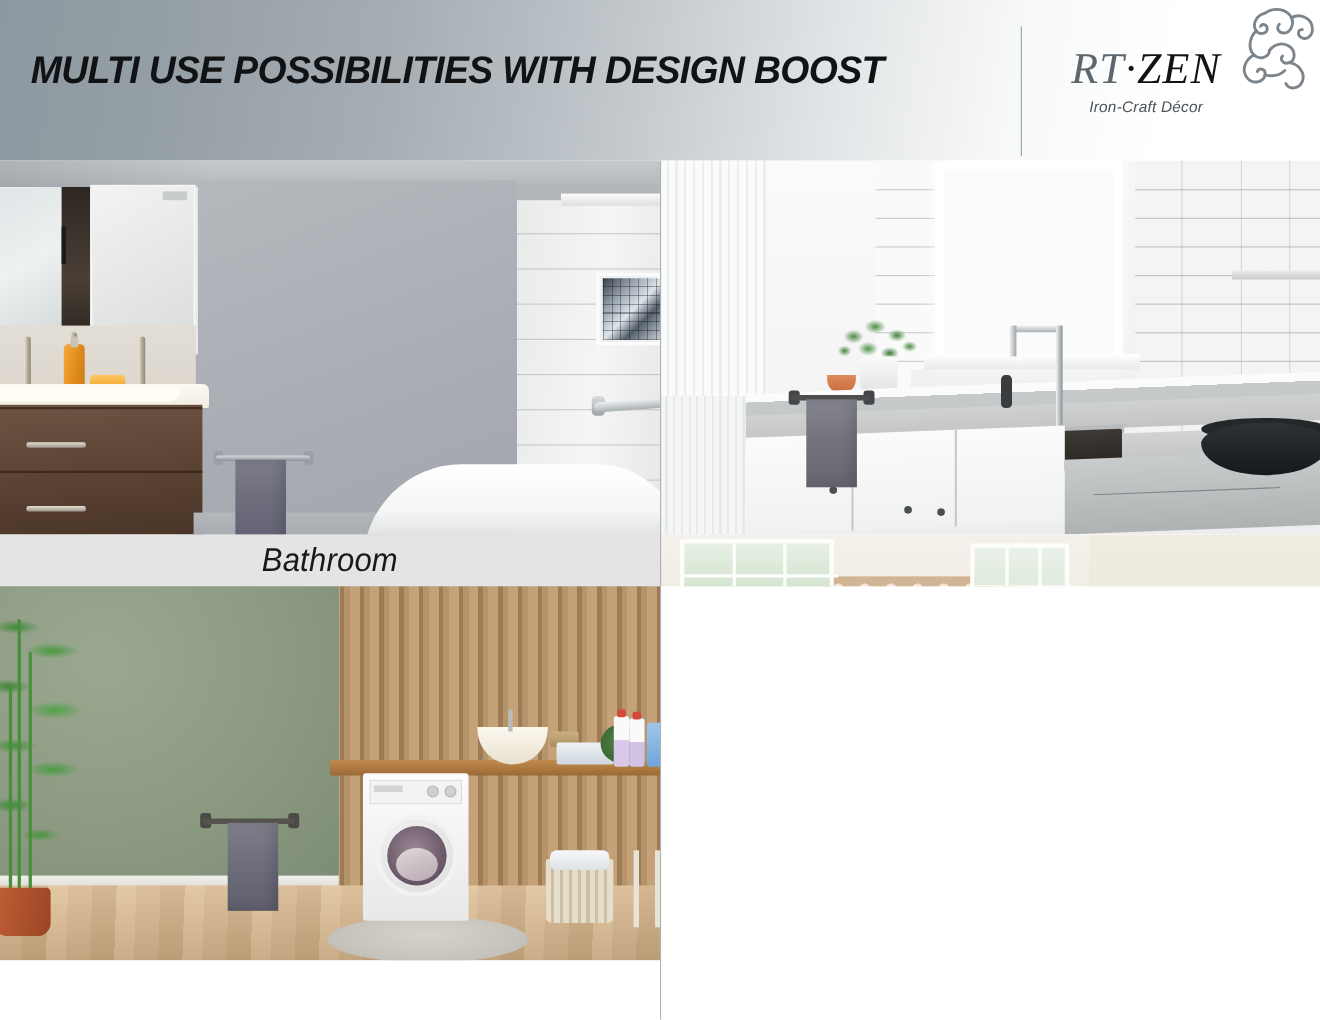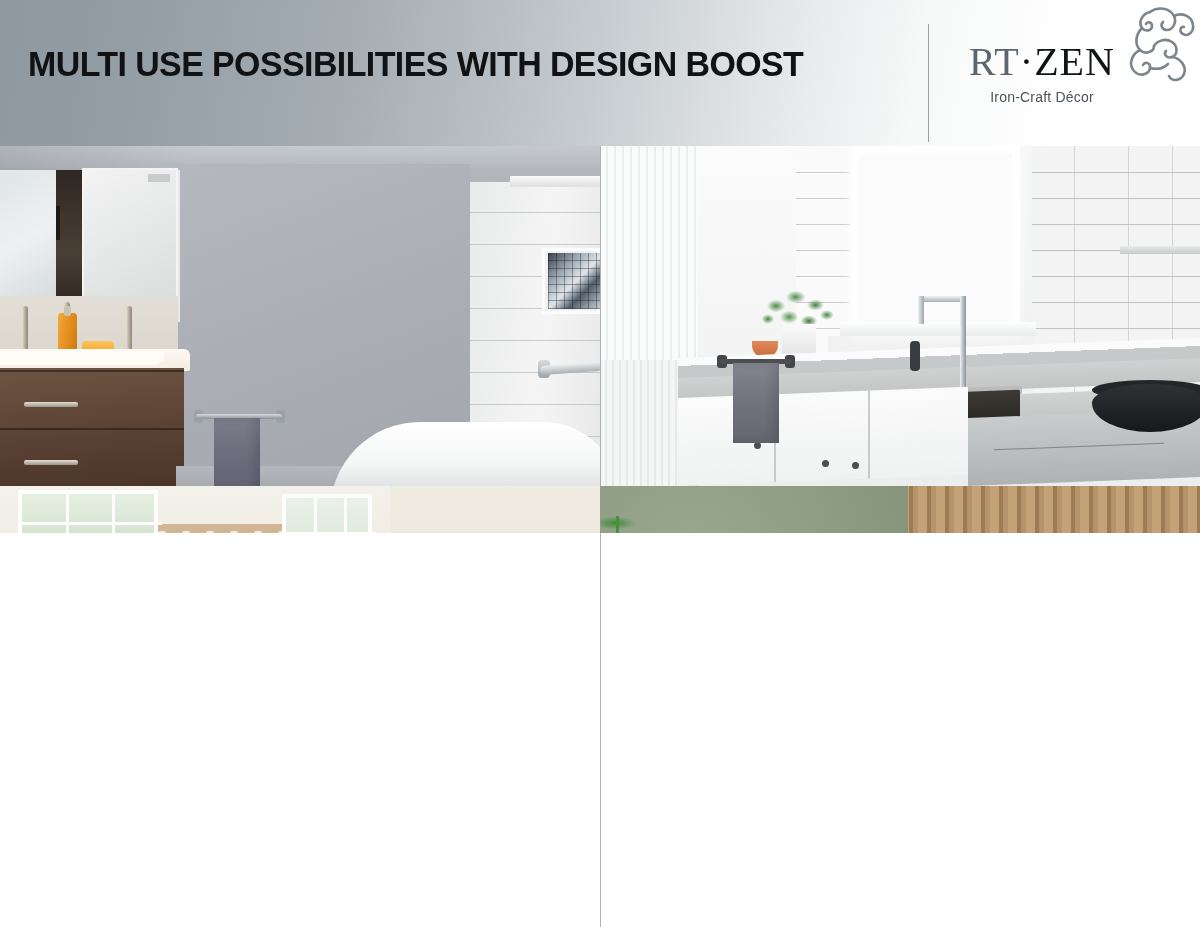--- a/index.html
+++ b/index.html
@@ -2,21 +2,21 @@
 <html><head>
 <meta charset="utf-8">
 <style>
   * { margin:0; padding:0; box-sizing:border-box; }
   html,body { width:1200px; height:927px; }
   body {
     font-family:"Liberation Sans", sans-serif;
     background:#ffffff;
     overflow:hidden;
   }
-  .page { position:relative; width:1200px; height:927px; overflow:hidden; }
+  .page { position:relative; width:1200px; height:927px; overflow:hidden;font-style:italic; }
 
   
   .header {
     position:absolute; left:0; top:0; width:1200px; height:146px;
     background:linear-gradient(100deg,#8e98a0 0%, #949ea5 12%, #a6aeb4 30%, #c3c9cd 48%, #e2e5e7 63%, #f7f8f8 76%, #ffffff 88%, #ffffff 100%);
   }
   .header-title {
     position:absolute; left:28px; top:44px;
     font-size:35px; font-weight:700; letter-spacing:-0.6px;
     color:#101214; white-space:nowrap;
@@ -447,20 +447,23 @@
         <div class="dishwL"></div>
         <div class="panrim"></div>
         <div class="pan"></div>
         <div class="bar-lc"></div>
           <div class="bar-rc"></div>
           <div class="bar"></div>
         <div class="towel"></div>
       </div>
     </div>
 
+    <div class="label-cell">
+      <span class="label-text">Bathroom</span>
+    </div>
 
     <div class="panel">
       <div class="scene isl">
         <div class="backwall"></div>
         <div class="rwall"></div>
         <div class="arab"></div>
         <div class="arab2"></div>
         <div class="winL">
           <div class="m" style="left:44px;top:0;width:3px;height:62px"></div>
           <div class="m" style="left:90px;top:0;width:3px;height:62px"></div>

